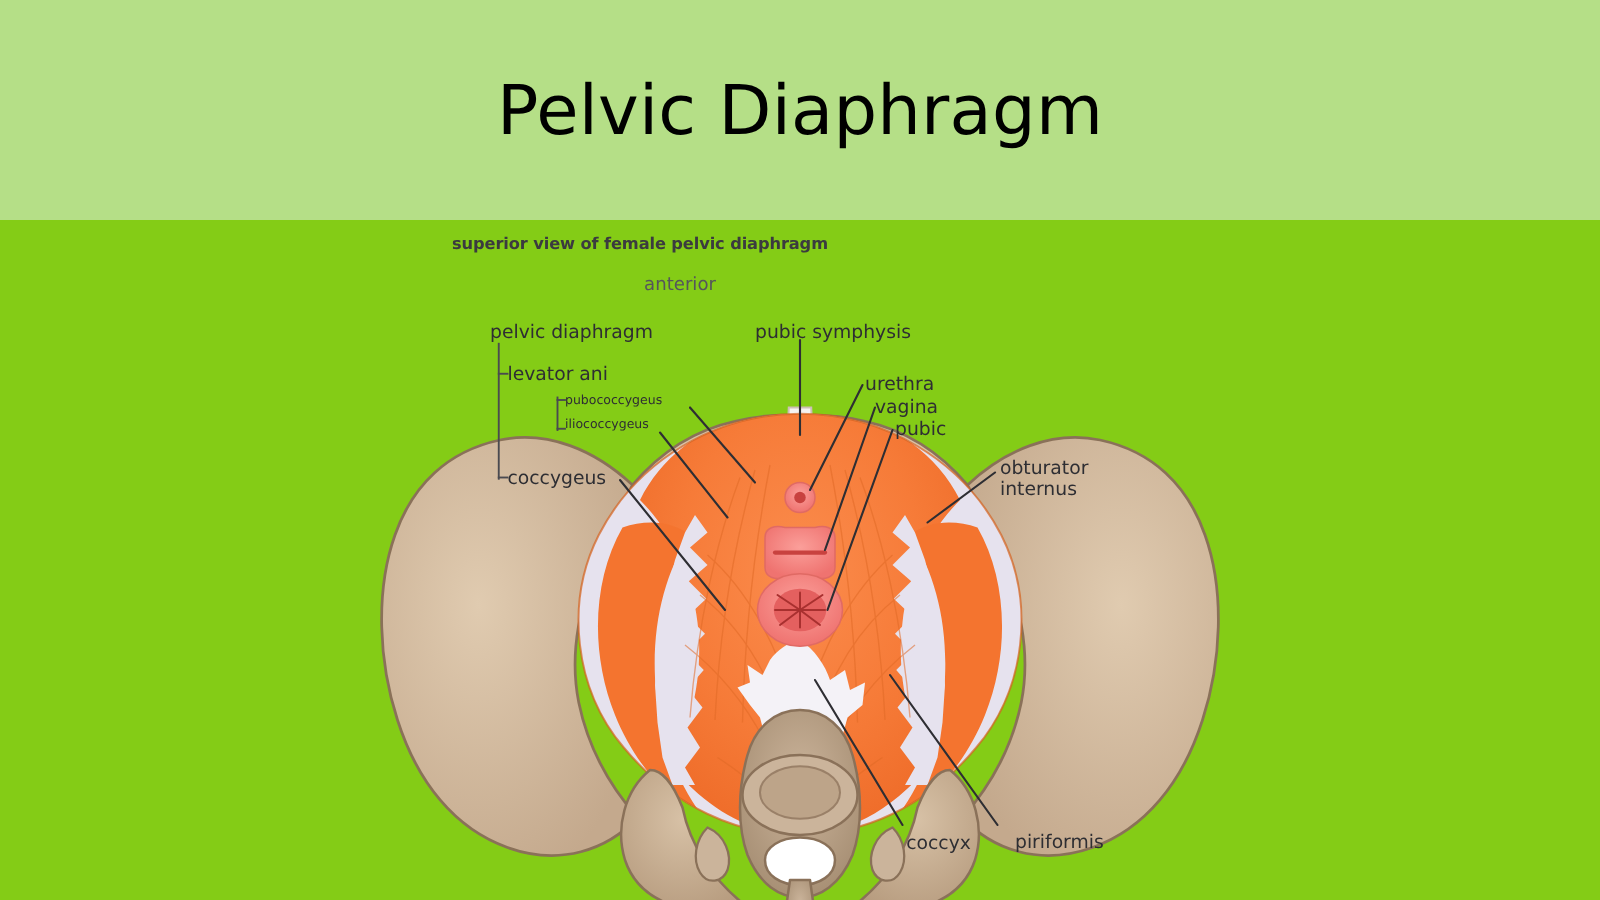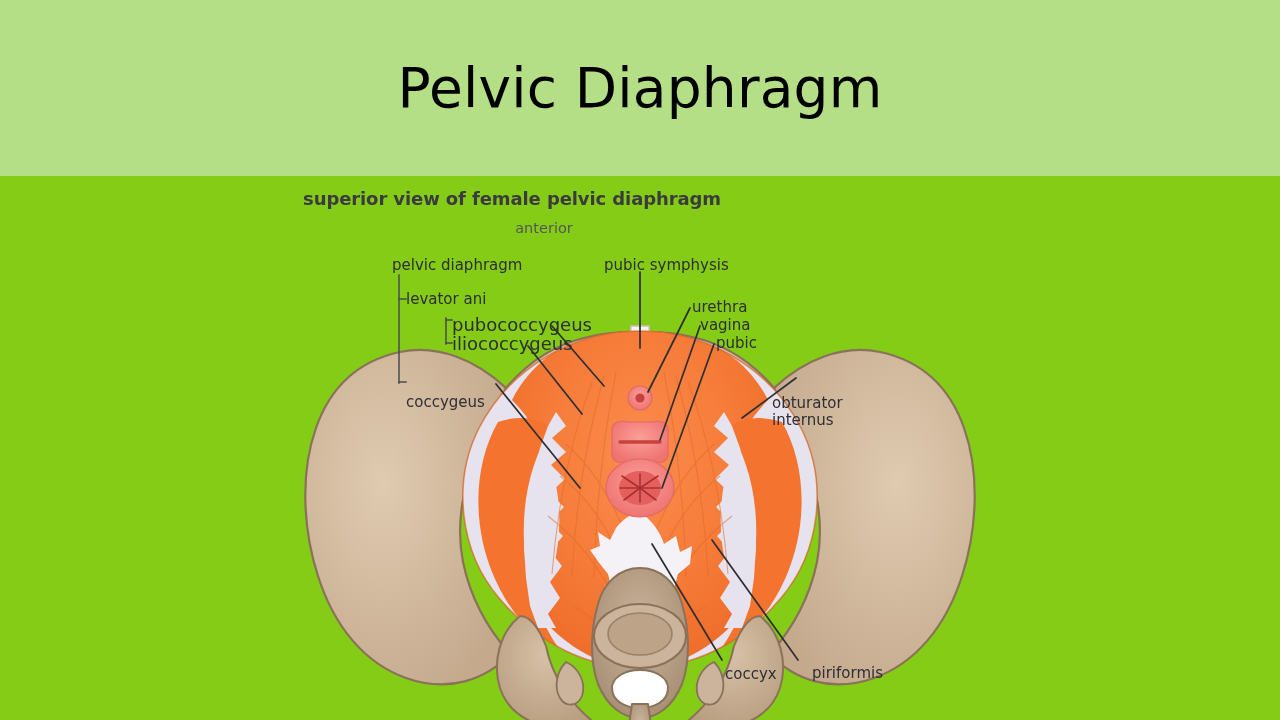--- a/index.html
+++ b/index.html
@@ -21,51 +21,51 @@
     letter-spacing:.2px;
     font-family:"DejaVu Sans", sans-serif;
   }
 
   
   .figure{
     position:absolute;left:0;top:176px;width:1280px;height:544px;
   }
   .fig-caption{
     position:absolute;left:0;top:12px;width:1024px;text-align:center;
-    font-size:18px;font-weight:700;color:#3b3b3f;
+    font-size:13px;font-weight:700;color:#3b3b3f;
     font-family:"DejaVu Sans", sans-serif;letter-spacing:-.1px;
   }
   .orient{
     position:absolute;width:1088px;text-align:center;
     font-size:14.5px;color:#55555c;font-family:"DejaVu Sans", sans-serif;
   }
   .orient.anterior{left:0;top:44px;}
   .orient.posterior{left:0;top:518px;}
 
   
   .stage{position:absolute;left:0;top:0;width:1280px;height:544px;}
 
   
   .lbl{
     position:absolute;font-family:"DejaVu Sans", sans-serif;
     color:#2e2e33;white-space:nowrap;line-height:1.12;
   }
   .lbl.big{font-size:15px;}
-  .lbl.sm{font-size:18px;}
+  .lbl.sm{font-size:10px;}
 
   .l-pelvic-diaphragm{left:392px;top:81px;}
   .l-levator-ani{left:406px;top:115px;}
   .l-pubococcygeus{left:452px;top:139px;}
   .l-iliococcygeus{left:452px;top:158px;}
-  .l-coccygeus{left:406px;top:198px;margin-top:20px;}
+  .l-coccygeus{left:406px;top:198px;}
   .l-pubic-symphysis{left:580px;top:81px;margin-left:24px;}
   .l-urethra{left:692px;top:123px;}
   .l-vagina{left:700px;top:141px;}
   .l-anus{left:716px;top:159px;}
-  .l-obturator{left:772px;top:190px;margin-top:29px;}
+  .l-obturator{left:800px;top:190px;}
   .l-obturator .ln2{display:block;}
   .l-coccyx{left:725px;top:490px;}
   .l-piriformis{left:801px;top:489px;margin-left:11px;}
 </style>
 </head>
 <body>
 
 <div class="slide">
 
   <div class="banner">

